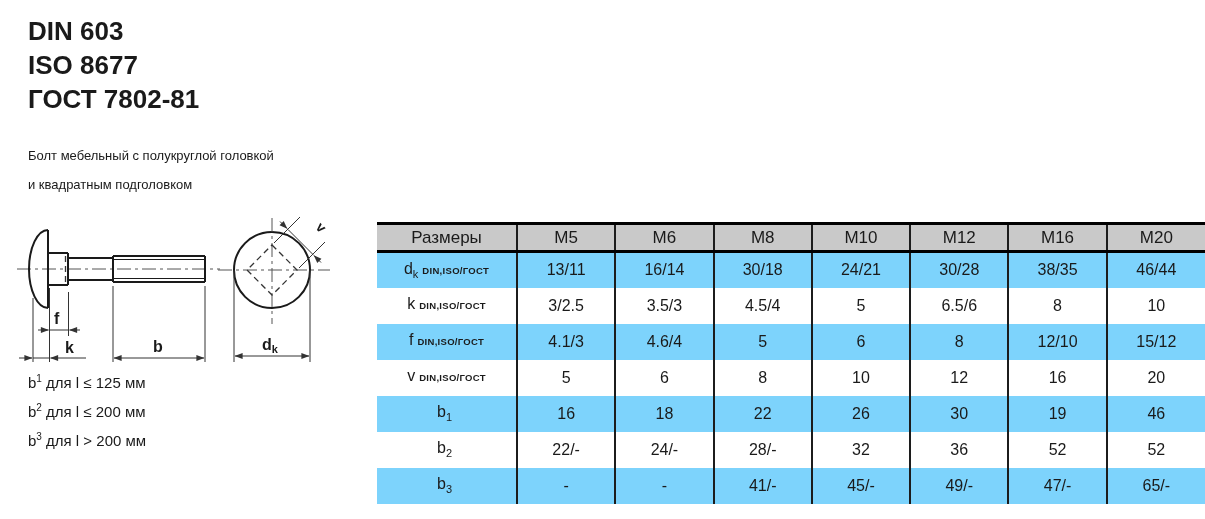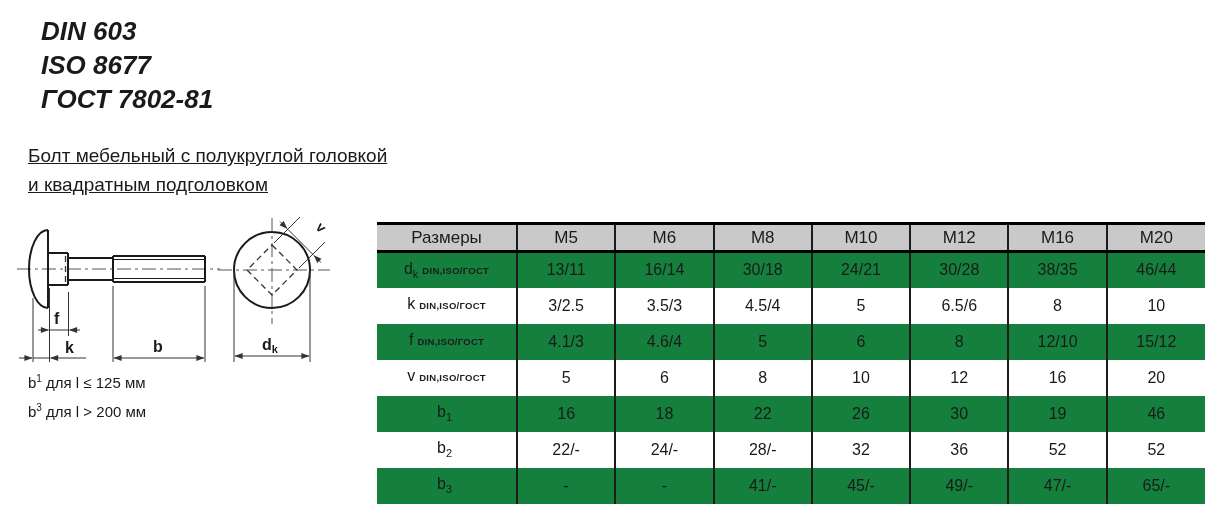--- a/index.html
+++ b/index.html
@@ -6,26 +6,26 @@
   html,body { background:#ffffff; }
   body {
     position:relative;
     width:1205px; height:519px;
     overflow:hidden;
     font-family:"Liberation Sans", sans-serif;
     color:#1a1a1a;
   }
   
   .standards {
-    position:absolute; left:41px; top:14px;
-    font-size:26px; font-weight:700; line-height:34px;font-style:italic;
+    position:absolute; left:28px; top:14px;
+    font-size:26px; font-weight:700; line-height:34px;
   }
   .subtitle {
     position:absolute; left:28px; top:141px;
-    font-size:19px; font-weight:400; line-height:29px;text-decoration:underline;
+    font-size:13px; font-weight:400; line-height:29px;
   }
   
   svg.drawing { position:absolute; left:12px; top:212px; }
   svg.drawing .outline { stroke:#1a1a1a; stroke-width:2; fill:none; }
   svg.drawing .thin    { stroke:#1a1a1a; stroke-width:1.1; fill:none; }
   svg.drawing .cl      { stroke:#555; stroke-width:1; fill:none; stroke-dasharray:14 4 3 4; }
   svg.drawing .hid     { stroke:#333; stroke-width:1.3; fill:none; stroke-dasharray:6 4; }
   svg.drawing .dim     { stroke:#333; stroke-width:1; fill:none; }
   svg.drawing text     { font-family:"Liberation Sans", sans-serif; font-weight:700; font-size:16px; fill:#1a1a1a; }
   svg.drawing text.small { font-size:14px; }
@@ -45,21 +45,21 @@
   }
   col.c-label { width:140px; }
   th, td { text-align:center; vertical-align:middle; }
   thead th {
     height:28px;
     background:#c9c9c9;
     font-size:17px; font-weight:400;
     border-bottom:3px solid #000;
   }
   tbody td { height:36px; font-size:16px; font-weight:400; }
-  tbody tr.alt { background:#15803d;padding-left:8px; }
+  tbody tr.alt { background:#7dd3fc;padding-left:8px; }
   th:not(:first-child), td:not(:first-child) { border-left:2px solid #1c1c1c; }
   td.rowlabel .sym { font-size:16px; }
   td.rowlabel sub { font-size:11px; }
   td.rowlabel .std { font-size:9.5px; font-weight:700; margin-left:4px; letter-spacing:0.3px; }
 </style>
 </head>
 <body>
 
 <div class="standards">
   <div>DIN 603</div>
@@ -128,20 +128,21 @@
       <path class="dim" d="M222,58 V150 M298,58 V150"></path>
       <line class="dim" x1="260" y1="144" x2="223" y2="144" marker-end="url(#arw)"></line>
       <line class="dim" x1="260" y1="144" x2="297" y2="144" marker-end="url(#arw)"></line>
       <text x="250" y="138"><tspan>d</tspan><tspan dy="3" font-size="11">k</tspan></text>
     </g>
   </g>
 </svg>
 
 <div class="footnotes">
   <div><span>b</span><sup>1</sup> <span>для l ≤ 125 мм</span></div>
+  <div><span>b</span><sup>2</sup> <span>для l ≤ 200 мм</span></div>
   <div><span>b</span><sup>3</sup> <span>для l &gt; 200 мм</span></div>
 </div>
 
 <div class="tbl-wrap">
   <table>
     <colgroup>
       <col class="c-label">
         <col>
         <col>
         <col>

